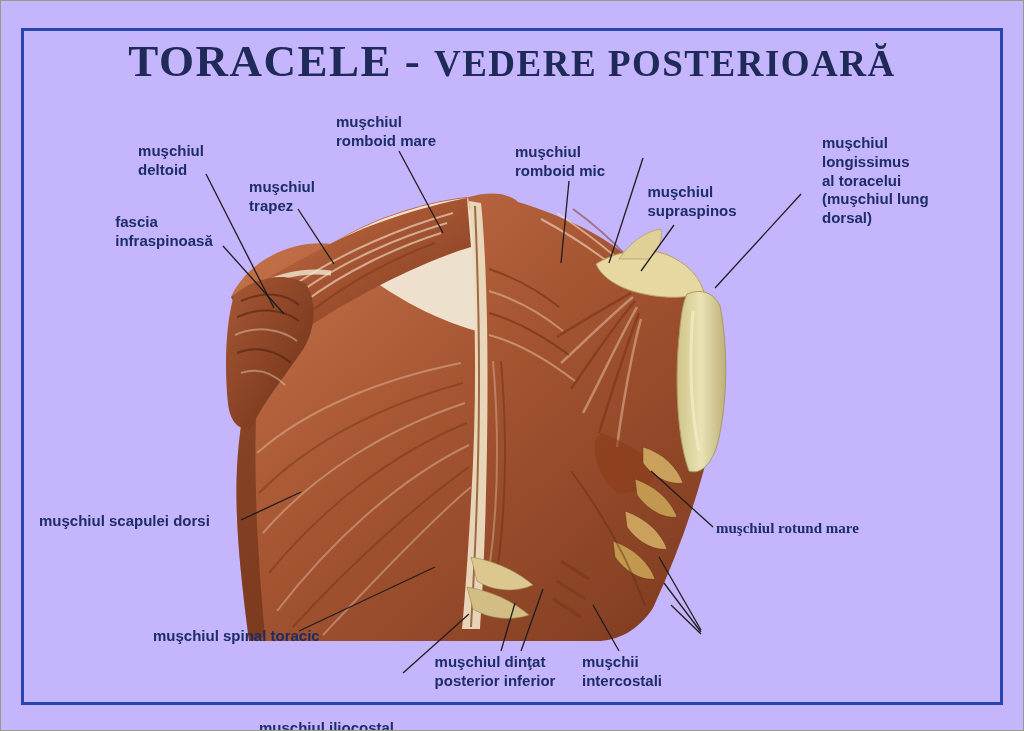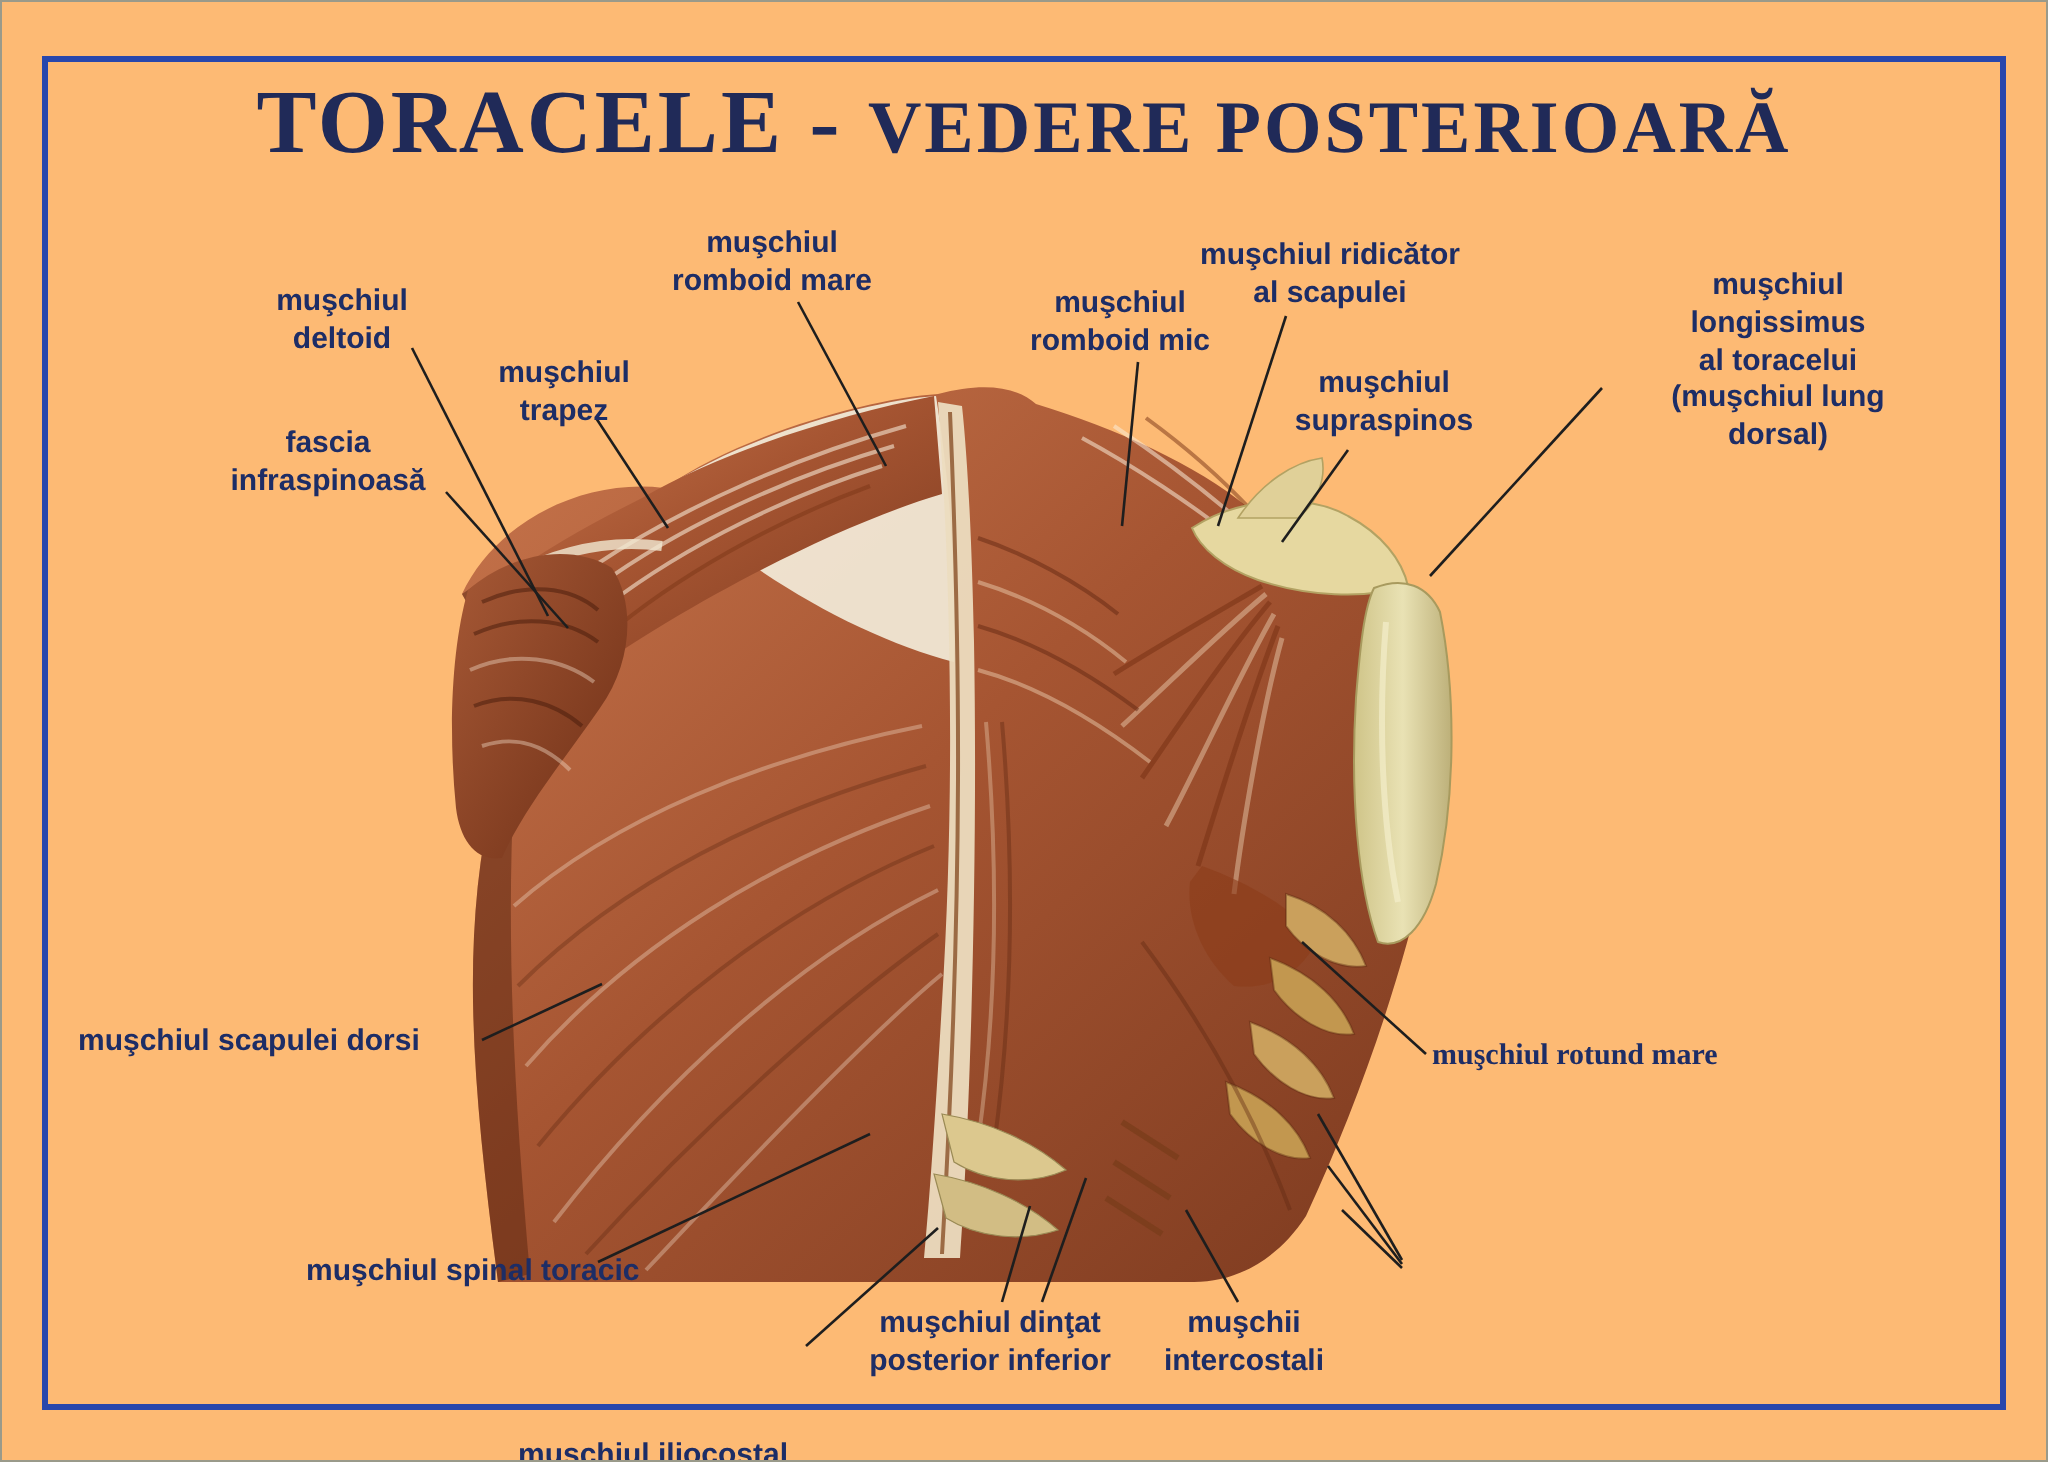--- a/index.html
+++ b/index.html
@@ -1,36 +1,36 @@
 <!DOCTYPE html>
 <html><head>
 <meta charset="utf-8">
 <style>
   html,body{margin:0;padding:0;background:#888;}
   .page{
     position:relative;width:1024px;height:731px;margin:0 auto;
-    background:#fdba74;border:1px solid #9a9a8a;box-sizing:border-box;
+    background:#c4b5fd;border:1px solid #9a9a8a;box-sizing:border-box;
     overflow:hidden;font-family:"Liberation Sans",sans-serif;
   }
   .frame{
     position:absolute;left:20px;top:27px;right:20px;bottom:25px;
     border:3px solid #2847ac;pointer-events:none;
   }
   .title{
     position:absolute;top:34px;left:0;width:100%;text-align:center;
     color:#202a58;font-family:"Liberation Serif",serif;font-weight:bold;
     letter-spacing:1.5px;z-index:5;
   }
   .title .t1{font-size:45px;}
   .title .t2{font-size:37px;}
   .art{position:absolute;left:0;top:0;z-index:1;}
   .lines{position:absolute;left:0;top:0;z-index:3;pointer-events:none;}
   .label{
     position:absolute;z-index:4;color:#1d2d66;font-weight:bold;
-    font-size:15px;line-height:1.25;text-align:center;white-space:pre-line;
+    font-size:15px;line-height:1.25;white-space:pre-line;
   }
   .c{transform:translateX(-50%);}
   .l{text-align:left;}
 </style>
 </head>
 <body>
 
 <div class="page">
   <div class="frame"></div>
 
@@ -156,22 +156,20 @@
   <div class="label c" style="left:170px;top:141px;">muşchiul
 deltoid</div>
   <div class="label c" style="left:281px;top:177px;">muşchiul
 trapez</div>
   <div class="label c" style="left:163px;top:212px;">fascia
 infraspinoasă</div>
   <div class="label c" style="left:385px;top:112px;">muşchiul
 romboid mare</div>
   <div class="label c" style="left:559px;top:142px;">muşchiul
 romboid mic</div>
-  <div class="label c" style="left:664px;top:118px;">muşchiul ridicător
-al scapulei</div>
   <div class="label c" style="left:691px;top:182px;">muşchiul
 supraspinos</div>
   <div class="label c" style="left:888px;top:133px;">muşchiul longissimus
 al toracelui
 (muşchiul lung dorsal)</div>
   <div class="label l" style="left:38px;top:511px;">muşchiul scapulei dorsi</div>
   <div class="label l" style="left:715px;top:518px;font-family:Liberation Serif, serif;">muşchiul rotund mare</div>
   <div class="label l" style="left:152px;top:626px;">muşchiul spinal toracic</div>
   <div class="label l" style="left:258px;top:670px;margin-top:48px;">muşchiul iliocostal</div>
   <div class="label c" style="left:494px;top:652px;">muşchiul dinţat

